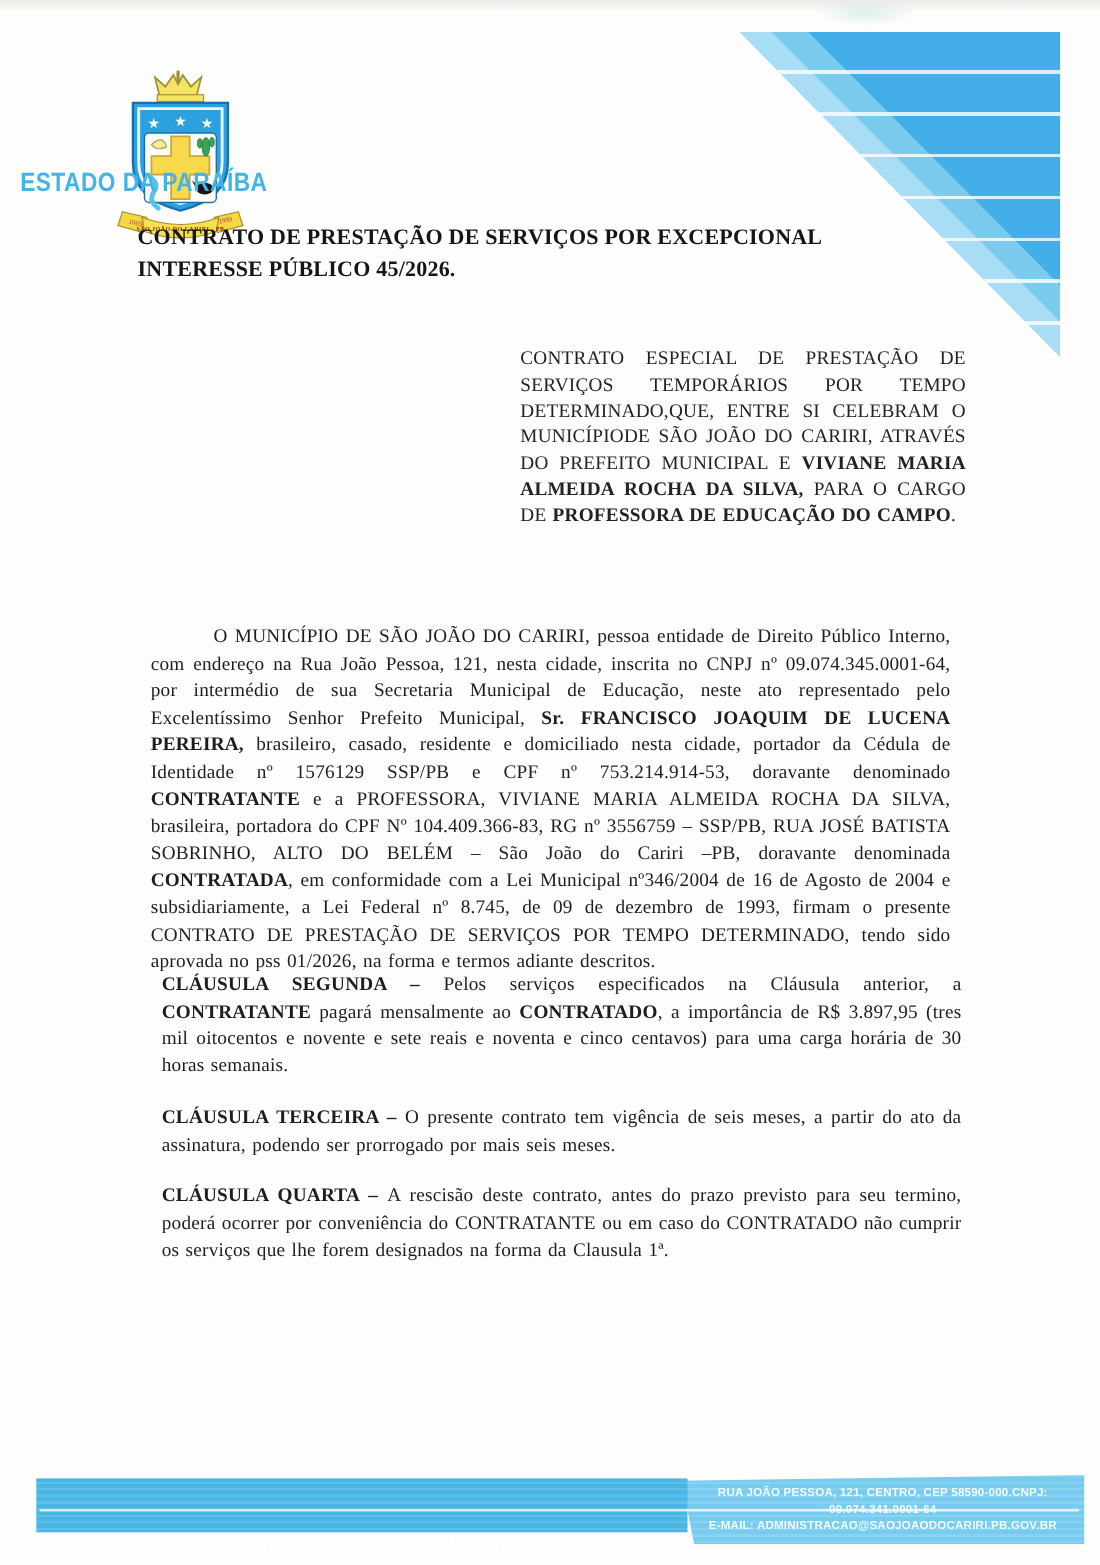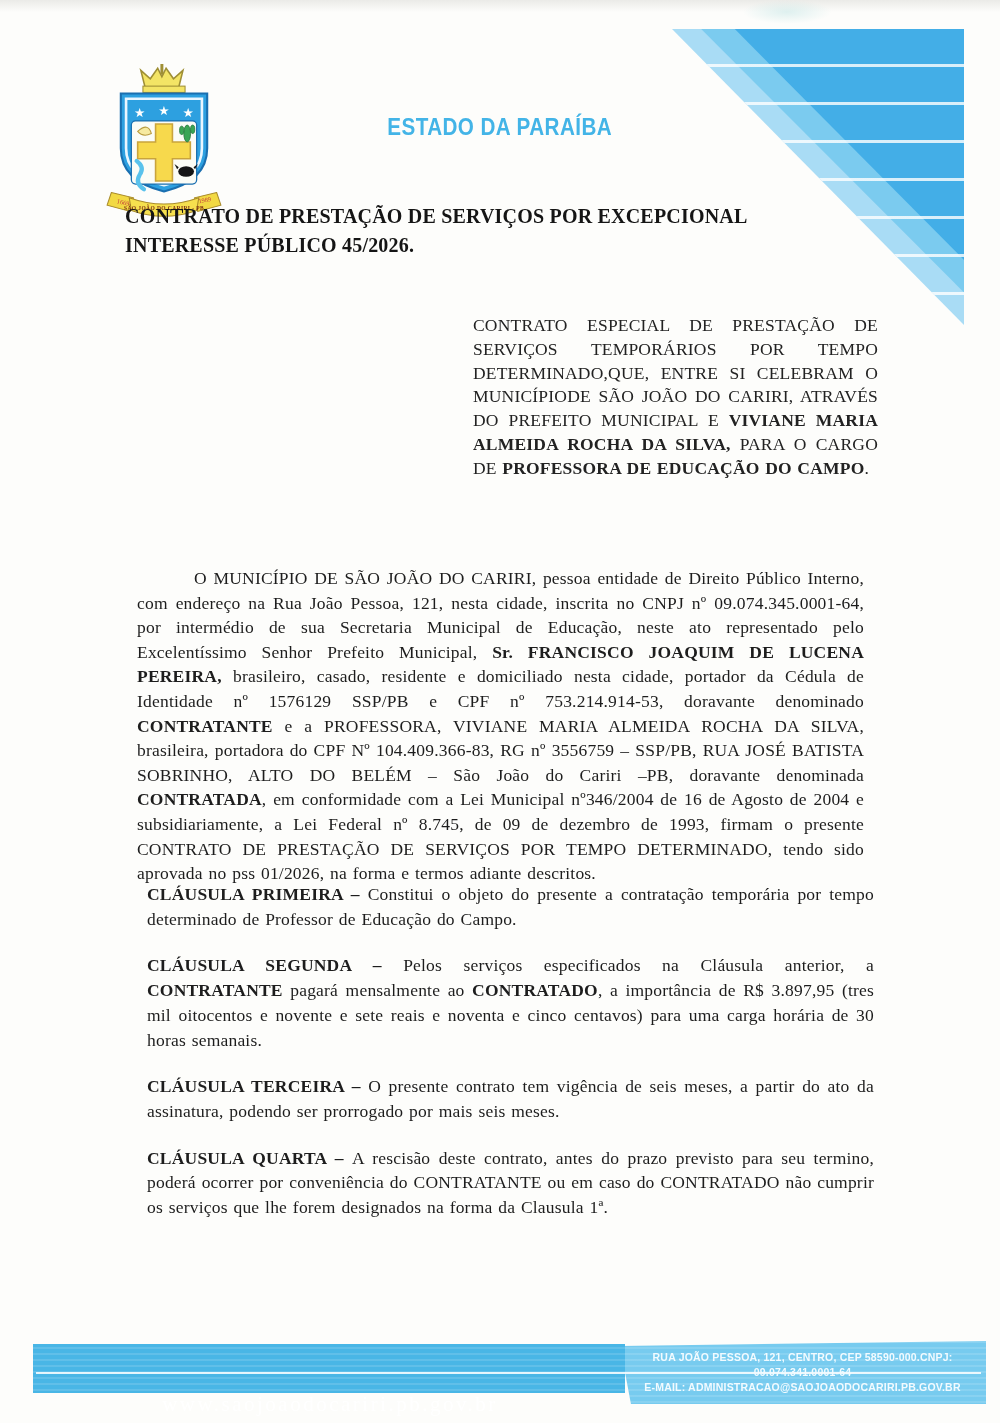--- a/index.html
+++ b/index.html
@@ -14,22 +14,22 @@
   .deco{position:absolute;left:672px;top:29px;width:292px;height:296px;}
   .deco div{position:absolute;inset:0;}
   .d1{background:#a9dcf5;clip-path:polygon(0 0,100% 0,100% 100%);}
   .d2{background:#7bcbef;clip-path:polygon(10% 0,100% 0,100% 89%);}
   .d3{background:#43aee7;clip-path:polygon(21.5% 0,100% 0,100% 78%);}
   .dlines{background:repeating-linear-gradient(180deg,rgba(255,255,255,0) 0 35px,rgba(255,255,255,.8) 35px 38px);
         clip-path:polygon(0 0,100% 0,100% 100%);}
 
   .crest{position:absolute;left:104px;top:64px;width:120px;height:158px;}
 
-  .org-line{position:absolute;left:0;width:1000px;text-align:center;
-        font-family:"Liberation Sans",sans-serif;font-weight:700;color:#43b4e7;white-space:nowrap;}
+  .org-line{position:absolute;left:0;width:1000px;
+        font-family:"Liberation Sans",sans-serif;font-weight:700;color:#43b4e7;white-space:nowrap;margin-top:40px;}
   .org-line .cond{display:inline-block;transform:scaleX(.86);transform-origin:50% 50%;letter-spacing:.5px;}
   #org1{top:113px;font-size:24px;}
   #org2{top:140px;font-size:25px;}
 
   .doc-title{position:absolute;left:125px;top:202px;width:760px;text-align:left;
         font-weight:700;font-size:20px;line-height:28.5px;letter-spacing:.2px;color:#151515;}
 
   .recital{position:absolute;left:473px;top:314px;width:405px;font-size:17.5px;line-height:23.8px;
         text-align:justify;letter-spacing:.2px;word-spacing:1px;color:#222;}
   .preamble{position:absolute;left:137px;top:566px;width:727px;font-size:17.5px;line-height:24.6px;
@@ -118,21 +118,20 @@
   <div class="doc-title">
     <div>CONTRATO DE PRESTAÇÃO DE SERVIÇOS POR EXCEPCIONAL</div>
     <div>INTERESSE PÚBLICO 45/2026.</div>
   </div>
 
   <div class="recital"><span>CONTRATO ESPECIAL DE PRESTAÇÃO DE SERVIÇOS TEMPORÁRIOS POR TEMPO DETERMINADO,QUE, ENTRE SI CELEBRAM O MUNICÍPIODE SÃO JOÃO DO CARIRI, ATRAVÉS DO PREFEITO MUNICIPAL E </span><span class="b">VIVIANE MARIA ALMEIDA ROCHA DA SILVA,</span><span> PARA O CARGO DE </span><span class="b">PROFESSORA DE EDUCAÇÃO DO CAMPO</span><span>.</span></div>
 
   <div class="preamble"><span>O MUNICÍPIO DE SÃO JOÃO DO CARIRI, pessoa entidade de Direito Público Interno, com endereço na Rua João Pessoa, 121, nesta cidade, inscrita no CNPJ nº 09.074.345.0001-64, por intermédio de sua Secretaria Municipal de Educação, neste ato representado pelo Excelentíssimo Senhor Prefeito Municipal, </span><span class="b">Sr. FRANCISCO JOAQUIM DE LUCENA PEREIRA,</span><span> brasileiro, casado, residente e domiciliado nesta cidade, portador da Cédula de Identidade nº 1576129 SSP/PB e CPF nº 753.214.914-53, doravante denominado </span><span class="b">CONTRATANTE</span><span> e a PROFESSORA, VIVIANE MARIA ALMEIDA ROCHA DA SILVA, brasileira, portadora do CPF Nº 104.409.366-83, RG nº 3556759 – SSP/PB, RUA JOSÉ BATISTA SOBRINHO, ALTO DO BELÉM – São João do Cariri –PB, doravante denominada </span><span class="b">CONTRATADA</span><span>, em conformidade com a Lei Municipal nº346/2004 de 16 de Agosto de 2004 e subsidiariamente, a Lei Federal nº 8.745, de 09 de dezembro de 1993, firmam o presente CONTRATO DE PRESTAÇÃO DE SERVIÇOS POR TEMPO DETERMINADO, tendo sido aprovada no pss 01/2026, na forma e termos adiante descritos.</span></div>
 
   <div class="clauses">
-    <p class="clause"><span class="b">CLÁUSULA PRIMEIRA – </span><span>Constitui o objeto do presente a contratação temporária por tempo determinado de Professor de Educação do Campo.</span></p>
     <p class="clause"><span class="b">CLÁUSULA SEGUNDA – </span><span>Pelos serviços especificados na Cláusula anterior, a </span><span class="b">CONTRATANTE</span><span> pagará mensalmente ao </span><span class="b">CONTRATADO</span><span>, a importância de R$ 3.897,95 (tres mil oitocentos e novente e sete reais e noventa e cinco centavos) para uma carga horária de 30 horas semanais.</span></p>
     <p class="clause"><span class="b">CLÁUSULA TERCEIRA – </span><span>O presente contrato tem vigência de seis meses, a partir do ato da assinatura, podendo ser prorrogado por mais seis meses.</span></p>
     <p class="clause"><span class="b">CLÁUSULA QUARTA – </span><span>A rescisão deste contrato, antes do prazo previsto para seu termino, poderá ocorrer por conveniência do CONTRATANTE ou em caso do CONTRATADO não cumprir os serviços que lhe forem designados na forma da Clausula 1ª.</span></p>
   </div>
 
   <div class="f-right"></div>
   <div class="f-left"></div>
   <div class="f-stripes"></div>
   <div class="f-line"></div>
   <div class="f-url">www.saojoaodocariri.pb.gov.br</div>

